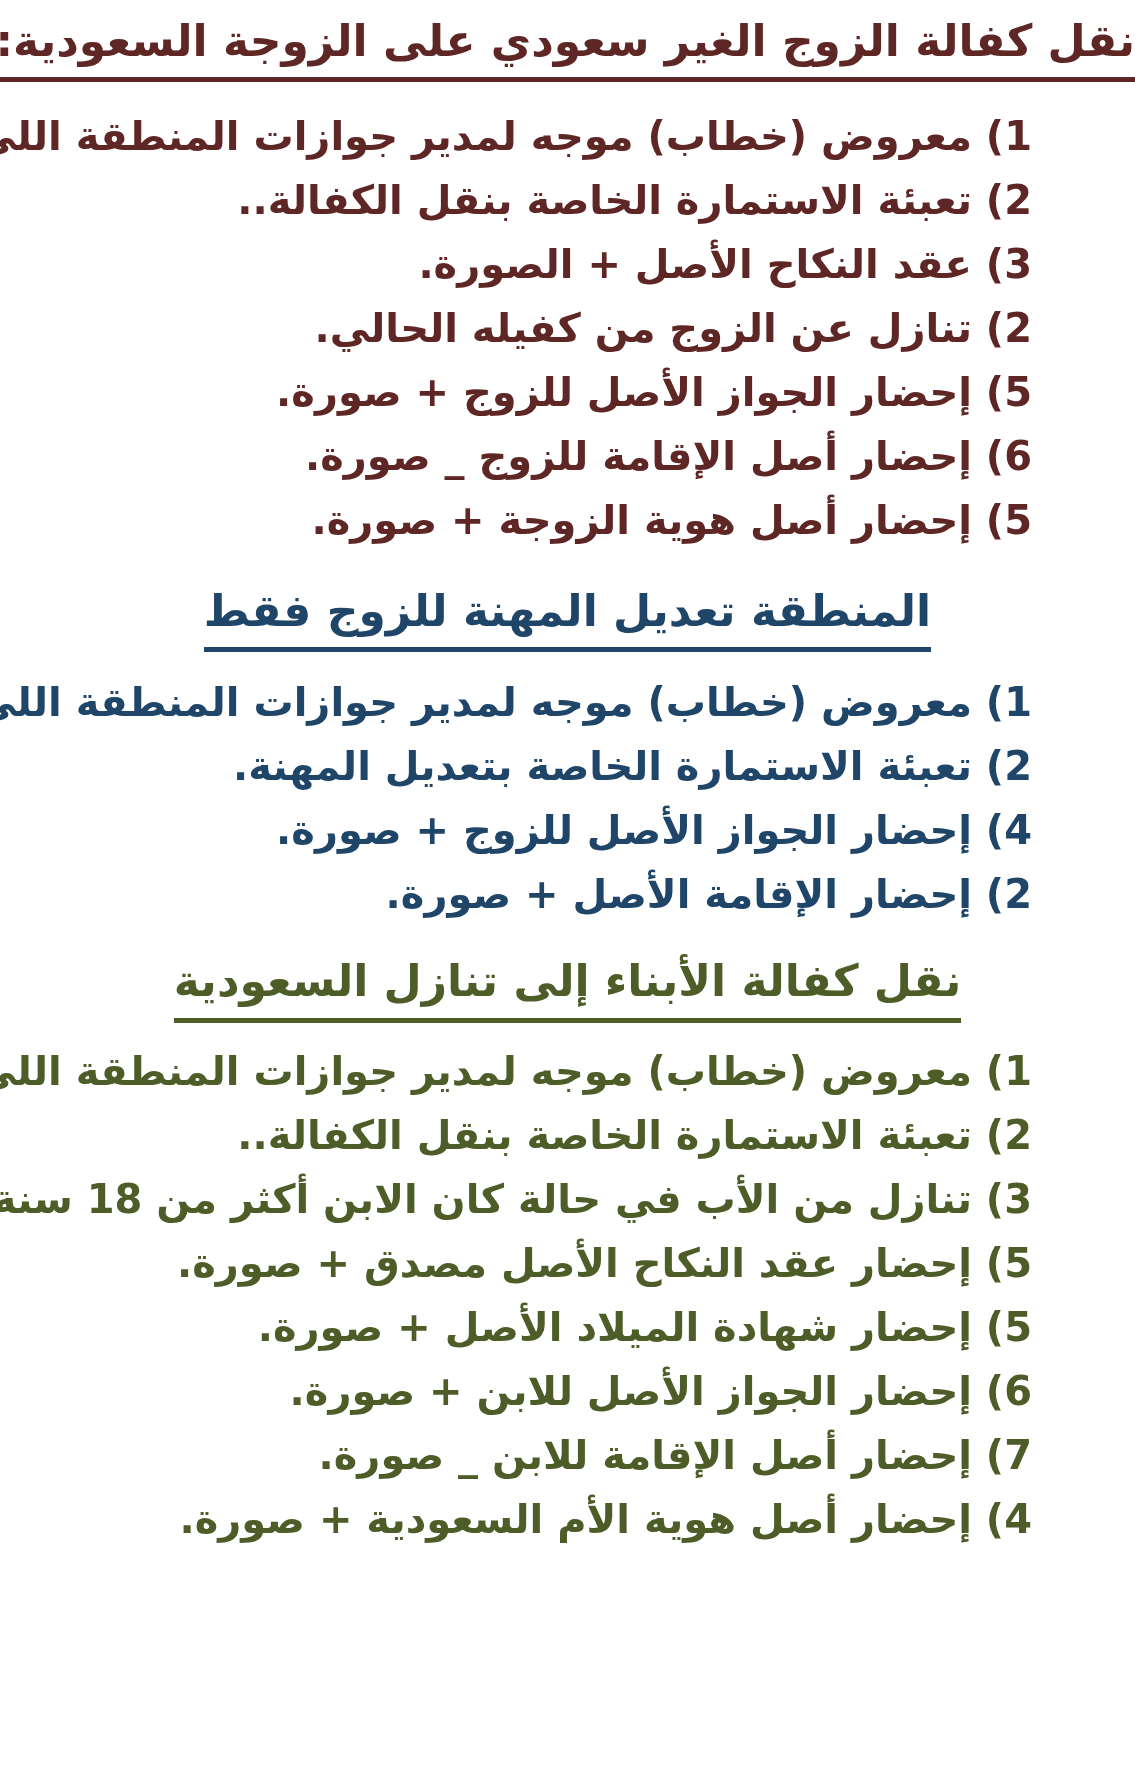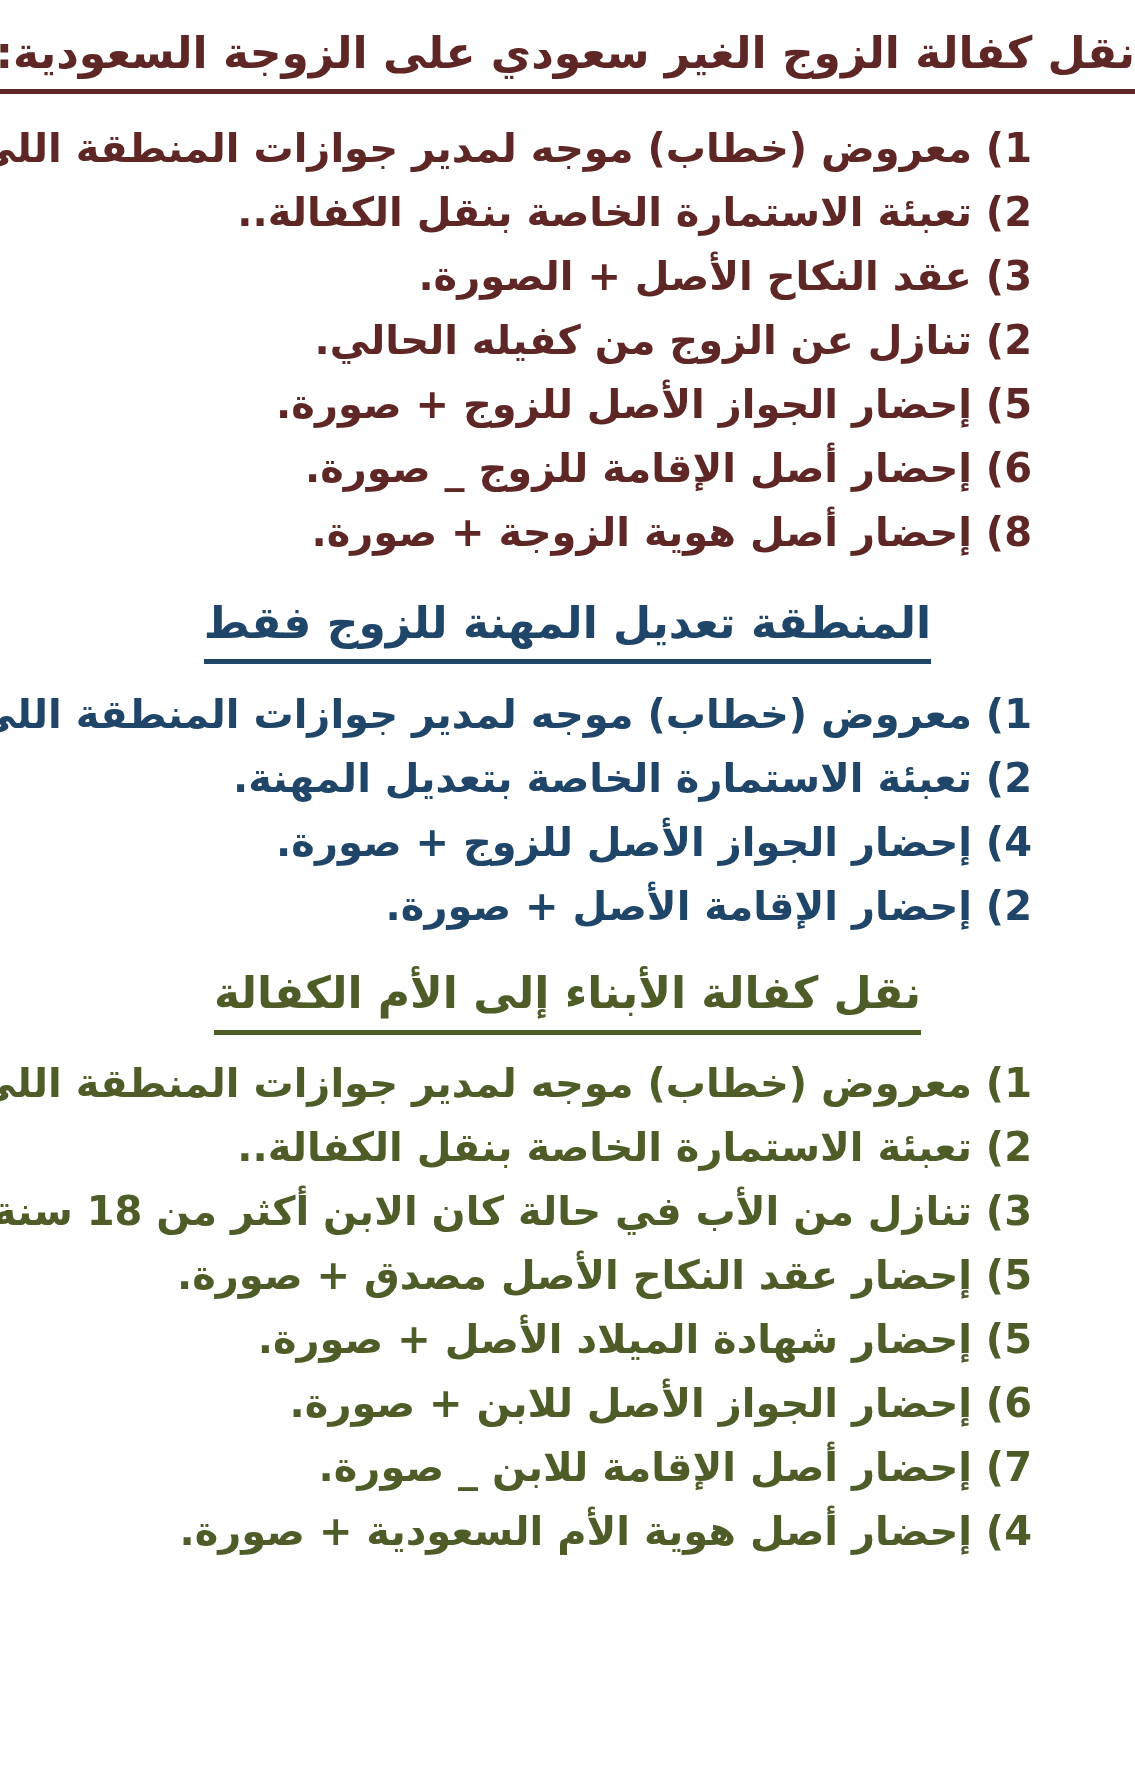--- a/index.html
+++ b/index.html
@@ -12,21 +12,21 @@
     height: 1787px;
     overflow: hidden;
     font-family: "DejaVu Sans", sans-serif;
     font-weight: bold;
     direction: rtl;
   }
   .page {
     box-sizing: border-box;
     width: 1135px;
     height: 1787px;
-    padding-top: 24px;
+    padding-top: 12px;
     border-radius: 8px;
   }
   .sec-title {
     margin: 0;
     text-align: center;
     font-size: 44px;
     line-height: 1.3;
     white-space: nowrap;
     font-weight: bold;
   }
@@ -59,36 +59,36 @@
 
   <section class="sec sec-1" style="color: rgb(94, 39, 37);">
     <h1 class="sec-title"><span class="u">نقل كفالة الزوج الغير سعودي على الزوجة السعودية:</span></h1>
     <div class="items">
       <div class="item">1) معروض (خطاب) موجه لمدير جوازات المنطقة اللي هو فيها.</div>
       <div class="item">2) تعبئة الاستمارة الخاصة بنقل الكفالة..</div>
       <div class="item">3) عقد النكاح الأصل + الصورة.</div>
       <div class="item">2) تنازل عن الزوج من كفيله الحالي.</div>
       <div class="item">5) إحضار الجواز الأصل للزوج + صورة.</div>
       <div class="item">6) إحضار أصل الإقامة للزوج _ صورة.</div>
-      <div class="item">8) إحضار أصل هوية الزوجة + صورة.</div>
+      <div class="item">5) إحضار أصل هوية الزوجة + صورة.</div>
     </div>
   </section>
 
   <section class="sec sec-2" style="color: rgb(31, 69, 104);">
     <h1 class="sec-title"><span class="u">المنطقة تعديل المهنة للزوج فقط</span></h1>
     <div class="items">
       <div class="item">1) معروض (خطاب) موجه لمدير جوازات المنطقة اللي هو فيها.</div>
       <div class="item">2) تعبئة الاستمارة الخاصة بتعديل المهنة.</div>
       <div class="item">4) إحضار الجواز الأصل للزوج + صورة.</div>
       <div class="item">2) إحضار الإقامة الأصل + صورة.</div>
     </div>
   </section>
 
   <section class="sec sec-3" style="color: rgb(78, 93, 40);">
-    <h1 class="sec-title"><span class="u">نقل كفالة الأبناء إلى الأم الكفالة</span></h1>
+    <h1 class="sec-title"><span class="u">نقل كفالة الأبناء إلى تنازل السعودية</span></h1>
     <div class="items">
       <div class="item">1) معروض (خطاب) موجه لمدير جوازات المنطقة اللي هو فيها.</div>
       <div class="item">2) تعبئة الاستمارة الخاصة بنقل الكفالة..</div>
       <div class="item">3) تنازل من الأب في حالة كان الابن أكثر من 18 سنة.</div>
       <div class="item">5) إحضار عقد النكاح الأصل مصدق + صورة.</div>
       <div class="item">5) إحضار شهادة الميلاد الأصل + صورة.</div>
       <div class="item">6) إحضار الجواز الأصل للابن + صورة.</div>
       <div class="item">7) إحضار أصل الإقامة للابن _ صورة.</div>
       <div class="item">4) إحضار أصل هوية الأم السعودية + صورة.</div>
     </div>

